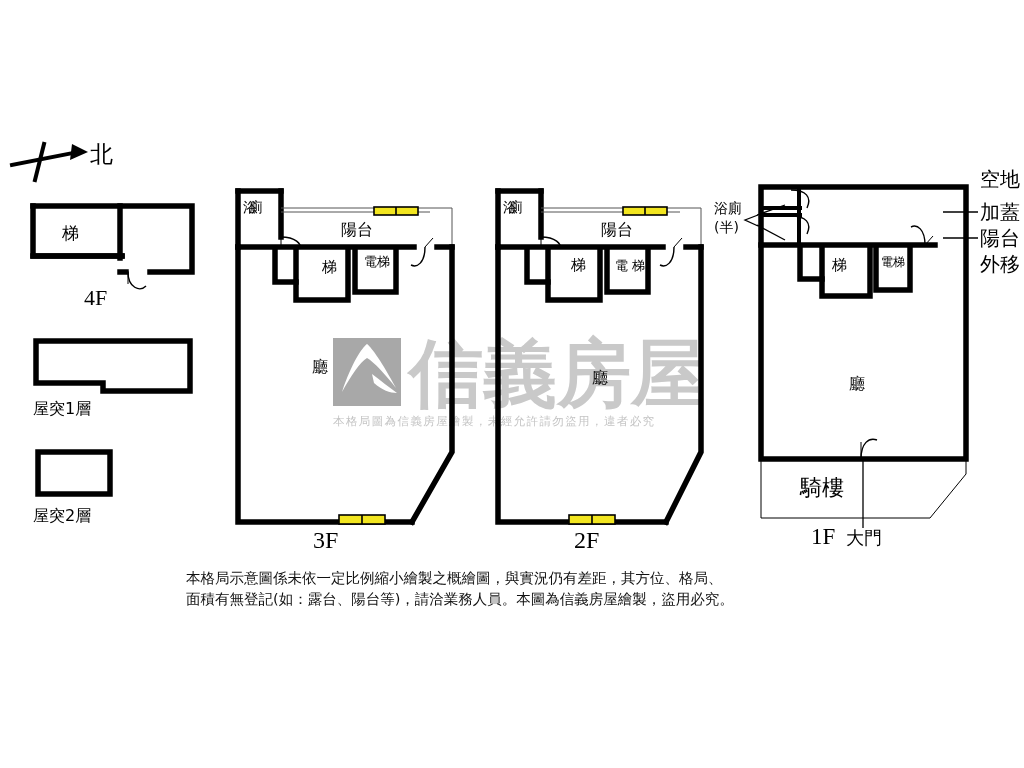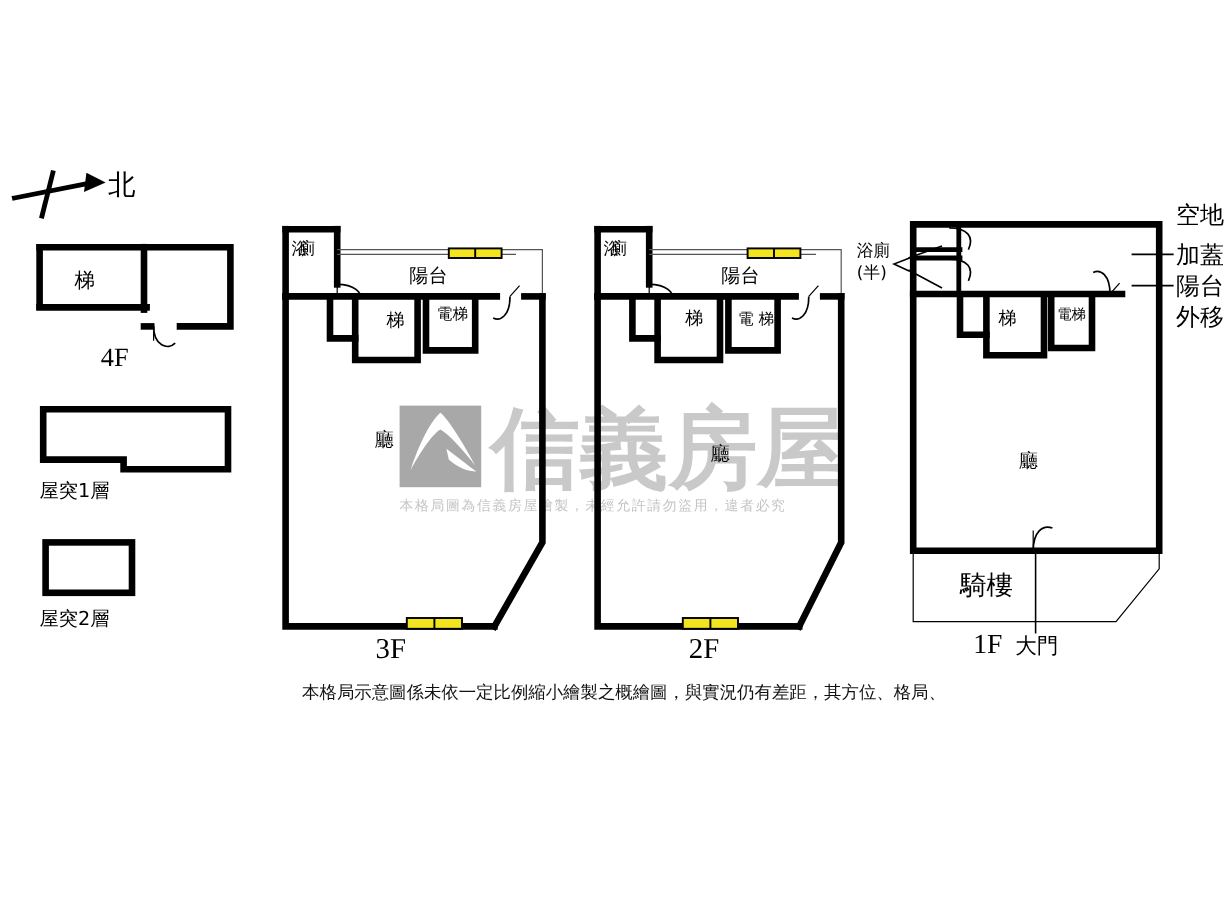--- a/index.html
+++ b/index.html
@@ -51,21 +51,21 @@
   #disclaimer {
     position: absolute;
     left: 186px;
     top: 568px;
     width: 668px;
     font-family: "DejaVu Sans", "Liberation Sans", sans-serif;
     font-size: 14.5px;
     line-height: 21px;
     color: #111;
     letter-spacing: 0px;
-    text-align: center;
+    text-align: left;
   }
   #disclaimer div { white-space: nowrap; }
 </style>
 </head>
 <body>
 
 <div id="plan-root">
 
   <svg class="plan" viewBox="0 0 1024 768" xmlns="http://www.w3.org/2000/svg">
 
@@ -236,15 +236,16 @@
       <g>
         <line class="leader" x1="863" y1="458" x2="863" y2="528"></line>
         <text class="cjk" x="846" y="544" font-size="18">大門</text>
       </g>
     </g>
 
   </svg>
 
   <div id="disclaimer">
     <div>本格局示意圖係未依一定比例縮小繪製之概繪圖，與實況仍有差距，其方位、格局、</div>
+    <div>面積有無登記(如：露台、陽台等)，請洽業務人員。本圖為信義房屋繪製，盜用必究。</div>
   </div>
 
 </div>
 
 </body></html>

